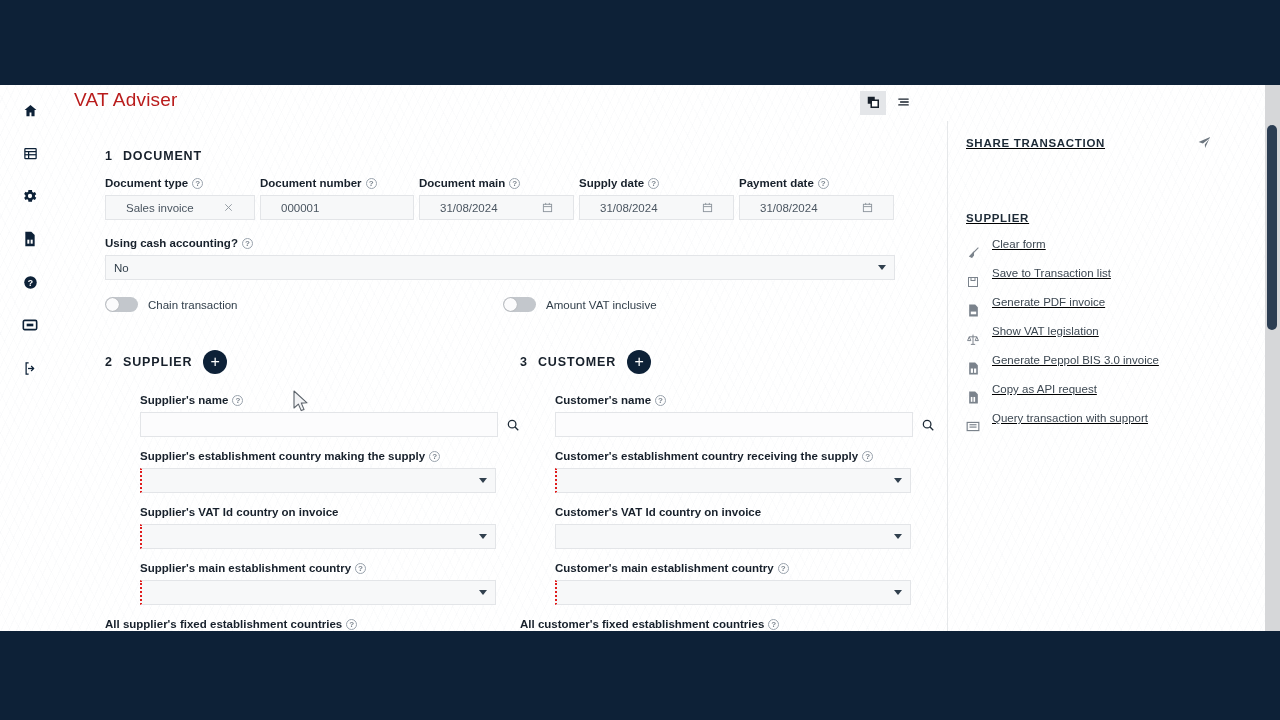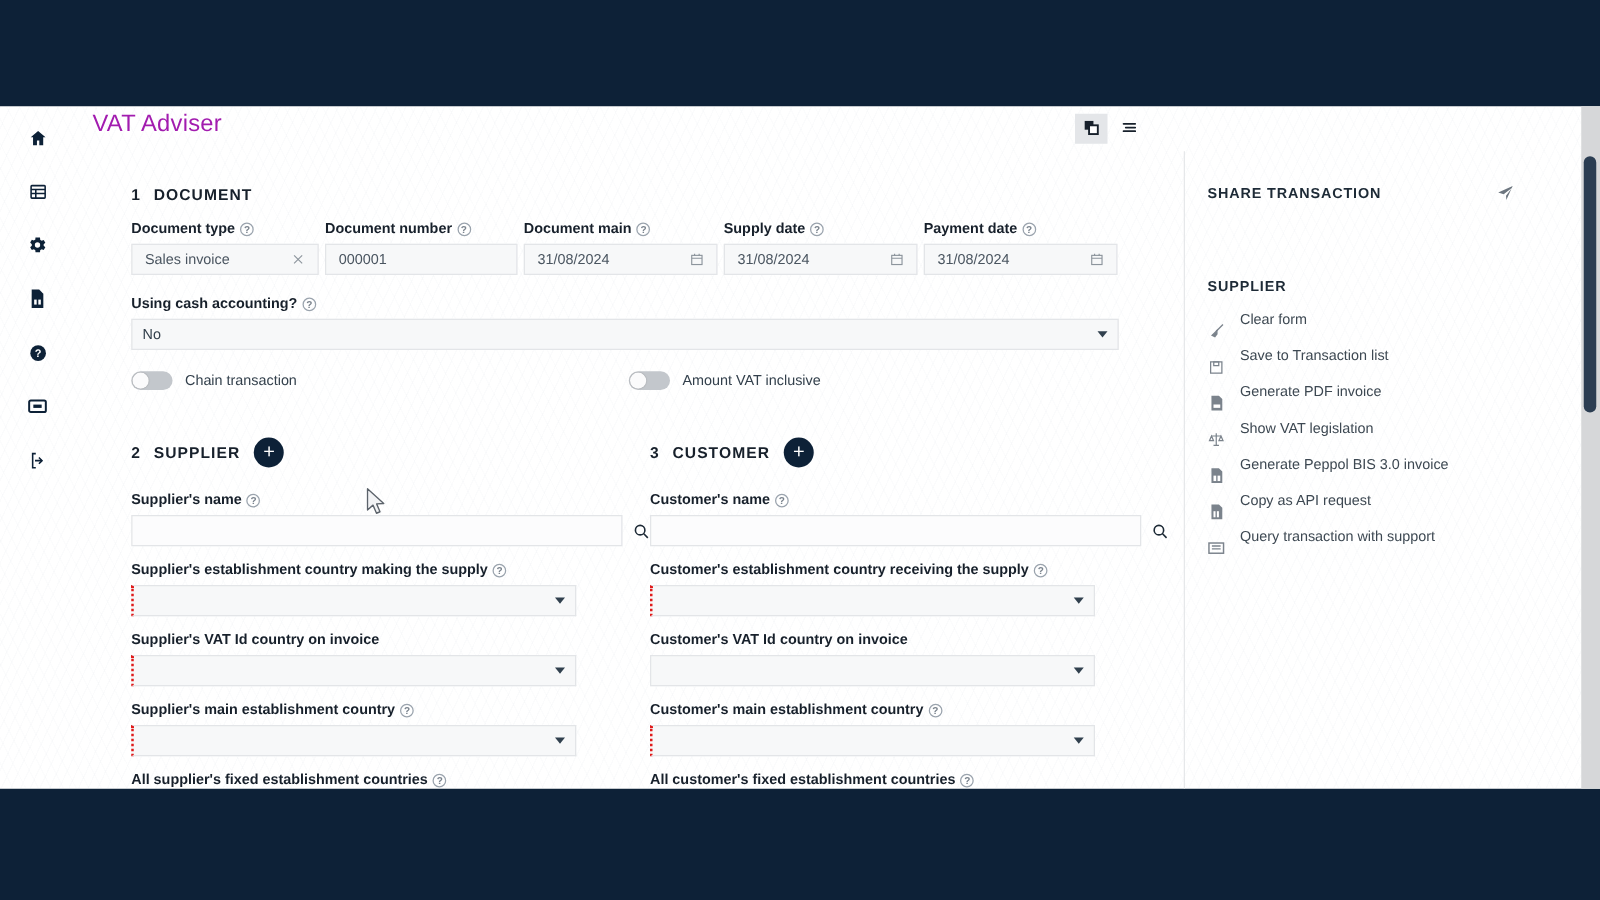--- a/index.html
+++ b/index.html
@@ -40,21 +40,21 @@
     color: #0d2137; cursor: pointer;
   }
   .rail-item svg { display: block; }
 
   
   .header {
     position: absolute; left: 60px; top: 0; right: 0; height: 36px; z-index: 3;
   }
   .app-title {
     position: absolute; left: 14px; top: 4px;
-    font-size: 19px; color: #a21caf; letter-spacing: .2px;
+    font-size: 19px; color: #b91c1c; letter-spacing: .2px;
     font-weight: 400;
   }
   .header-tools { position: absolute; right: 364px; top: 6px; display: flex; gap: 4px; align-items: center; }
   .tool-btn {
     width: 26px; height: 24px; display: flex; align-items: center; justify-content: center;
     background: transparent; border: none; cursor: pointer; color: #17202b;
   }
   .tool-btn.active { background: #e4e6e9; }
 
   
@@ -80,21 +80,21 @@
   }
   .q {
     width: 11px; height: 11px; border-radius: 50%;
     border: 1px solid #9aa3ad; color: #7b848e;
     font-size: 8px; font-weight: 700; line-height: 9px; text-align: center;
     display: inline-block; cursor: pointer;
   }
 
   .inp {
     height: 25px; background: #f7f8f9; border: 1px solid #e3e5e8;
-    display: flex; align-items: center; padding: 0 10px;
+    display: flex; align-items: center; padding: 0 20px;
     font-size: 11.5px; color: #4a5560;
   }
   .inp .val { flex: 1; overflow: hidden; white-space: nowrap; }
   .inp .tail { color: #8d959d; display: flex; align-items: center; }
 
   .sel {
     height: 25px; background: #f7f8f9; border: 1px solid #e3e5e8;
     display: flex; align-items: center; padding: 0 8px;
     font-size: 11.5px; color: #33404c;
   }
@@ -120,31 +120,31 @@
   .tg::after {
     content: ""; position: absolute; left: 1px; top: 1px;
     width: 13px; height: 13px; border-radius: 50%; background: #fbfbfc;
     box-shadow: 0 0 1px rgba(0,0,0,.35);
   }
   .tg-label { font-size: 11.5px; color: #33404c; }
 
   .parties { display: flex; margin-top: 38px; }
   .party { width: 415px; }
   .party-fields { margin-top: 20px; }
-  .fld { margin-bottom: 13px; }
+  .fld { margin-bottom: 13px; margin-left: 35px; }
   .fld .field-label { margin-bottom: 6px; }
   .name-row { display: flex; align-items: center; gap: 8px; }
   .name-row .inp { flex: 1; background: #fcfcfd; }
   .mag { color: #1d2a36; display: flex; align-items: center; cursor: pointer; }
 
   
   .vdiv { position: absolute; left: 947px; top: 36px; width: 1px; height: 510px; background: #e6e8ea; z-index: 3; }
   .side {
-    position: absolute; left: 948px; top: 52px; width: 316px; height: 510px;
-    z-index: 3; padding: 10px 0 0 18px;
+    position: absolute; left: 948px; top: 40px; width: 316px; height: 510px;
+    z-index: 3; padding: 10px 0 0 18px; text-decoration: underline;
   }
   .side-head {
     display: flex; align-items: center; justify-content: space-between;
     padding-right: 52px; margin-top: 0;
   }
   .side-title { font-size: 11.5px; font-weight: 700; color: #1d2a36; letter-spacing: .7px; }
   .plane { color: #6d767f; cursor: pointer; display: flex; }
   .actions-title { font-size: 11.5px; font-weight: 700; color: #1d2a36; letter-spacing: .7px; margin-top: 62px; }
   .act-list { margin-top: 14px; }
   .act {

